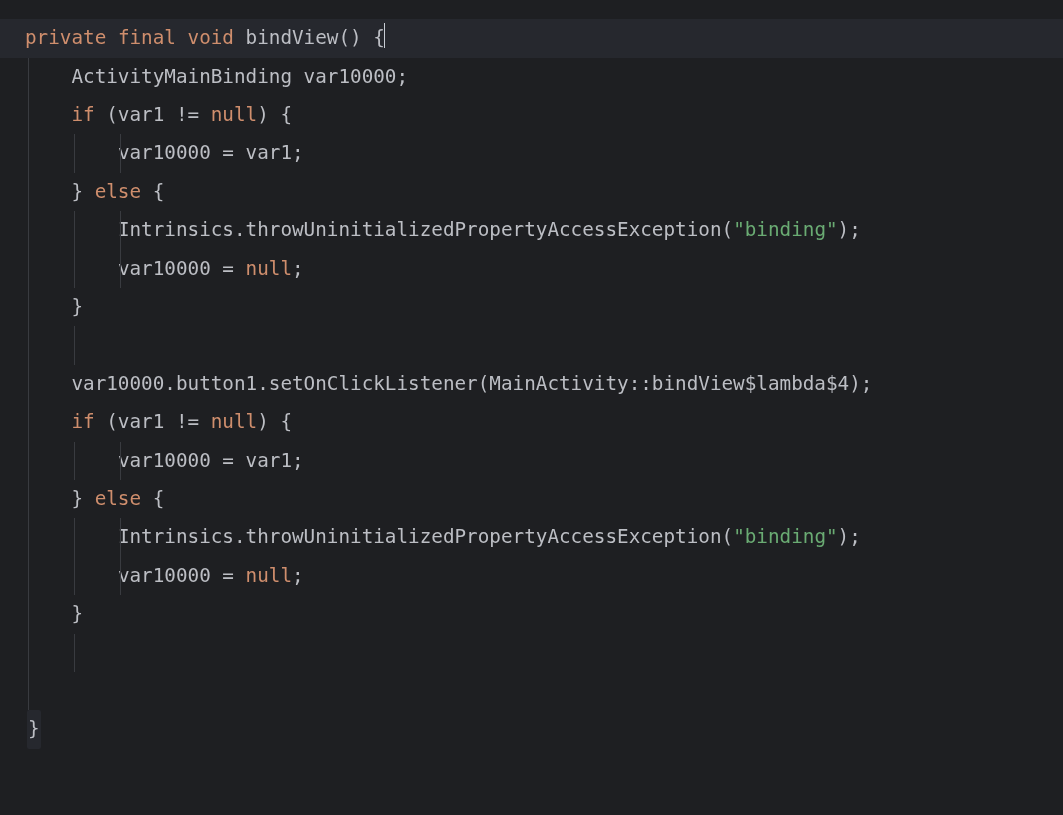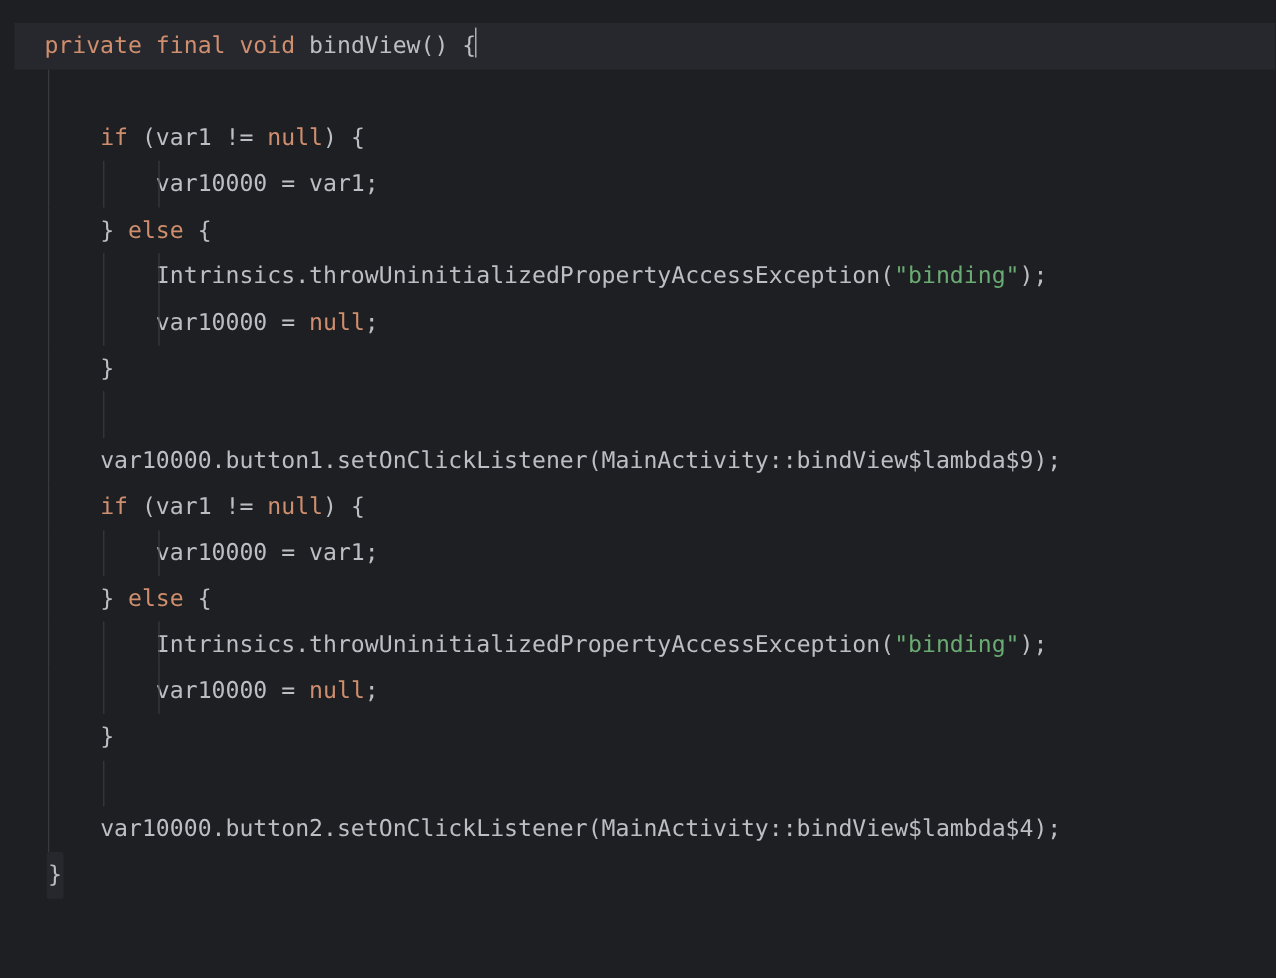--- a/index.html
+++ b/index.html
@@ -27,21 +27,20 @@
     width:1063px;
     height:815px;
     white-space:pre;
   }
   .line {
     position:relative;
     height:38.4px;
     padding-left:25px;
     box-sizing:border-box;
     display:block;
-    margin-left:12px;
   }
   .line.hl { background:var(--bg-hl); }
   .kw  { color:var(--kw); }
   .str { color:var(--str); }
 
   
   .guide {
     position:absolute;
     top:0; bottom:0;
     width:1px;
@@ -66,31 +65,31 @@
     background:var(--bg-hl);
     padding:0 1px;
     border-radius:2px;
     margin-left:2px;
   }
 </style>
 </head>
 <body>
 
 <pre class="editor" id="editor"><span class="line hl"><span class="kw">private</span><span> </span><span class="kw">final</span><span> </span><span class="kw">void</span><span> bindView() </span><span>{</span><span class="caret"></span>
-</span><span class="line"><span class="guide g1"></span>    
+</span><span class="line"><span class="guide g1"></span>    <span>ActivityMainBinding var10000;</span>
 </span><span class="line"><span class="guide g1"></span>    <span class="kw">if</span><span> (var1 != </span><span class="kw">null</span><span>) {</span>
 </span><span class="line"><span class="guide g1"></span><span class="guide g2"></span><span class="guide g3"></span>        <span>var10000 = var1;</span>
 </span><span class="line"><span class="guide g1"></span>    <span>} </span><span class="kw">else</span><span> {</span>
 </span><span class="line"><span class="guide g1"></span><span class="guide g2"></span><span class="guide g3"></span>        <span>Intrinsics.throwUninitializedPropertyAccessException(</span><span class="str">"binding"</span><span>);</span>
 </span><span class="line"><span class="guide g1"></span><span class="guide g2"></span><span class="guide g3"></span>        <span>var10000 = </span><span class="kw">null</span><span>;</span>
 </span><span class="line"><span class="guide g1"></span>    <span>}</span>
 </span><span class="line"><span class="guide g1"></span><span class="guide g2"></span><span></span>
-</span><span class="line"><span class="guide g1"></span>    <span>var10000.button1.setOnClickListener(MainActivity::bindView$lambda$9);</span>
+</span><span class="line"><span class="guide g1"></span>    <span>var10000.button1.setOnClickListener(MainActivity::bindView$lambda$4);</span>
 </span><span class="line"><span class="guide g1"></span>    <span class="kw">if</span><span> (var1 != </span><span class="kw">null</span><span>) {</span>
 </span><span class="line"><span class="guide g1"></span><span class="guide g2"></span><span class="guide g3"></span>        <span>var10000 = var1;</span>
 </span><span class="line"><span class="guide g1"></span>    <span>} </span><span class="kw">else</span><span> {</span>
 </span><span class="line"><span class="guide g1"></span><span class="guide g2"></span><span class="guide g3"></span>        <span>Intrinsics.throwUninitializedPropertyAccessException(</span><span class="str">"binding"</span><span>);</span>
 </span><span class="line"><span class="guide g1"></span><span class="guide g2"></span><span class="guide g3"></span>        <span>var10000 = </span><span class="kw">null</span><span>;</span>
 </span><span class="line"><span class="guide g1"></span>    <span>}</span>
 </span><span class="line"><span class="guide g1"></span><span class="guide g2"></span><span></span>
-</span><span class="line"><span class="guide g1"></span>    <span>var10000.button2.setOnClickListener(MainActivity::bindView$lambda$4);</span>
+</span><span class="line"><span class="guide g1"></span>    
 </span><span class="line"><span class="closer">}</span>
 </span></pre>
 
 </body></html>

